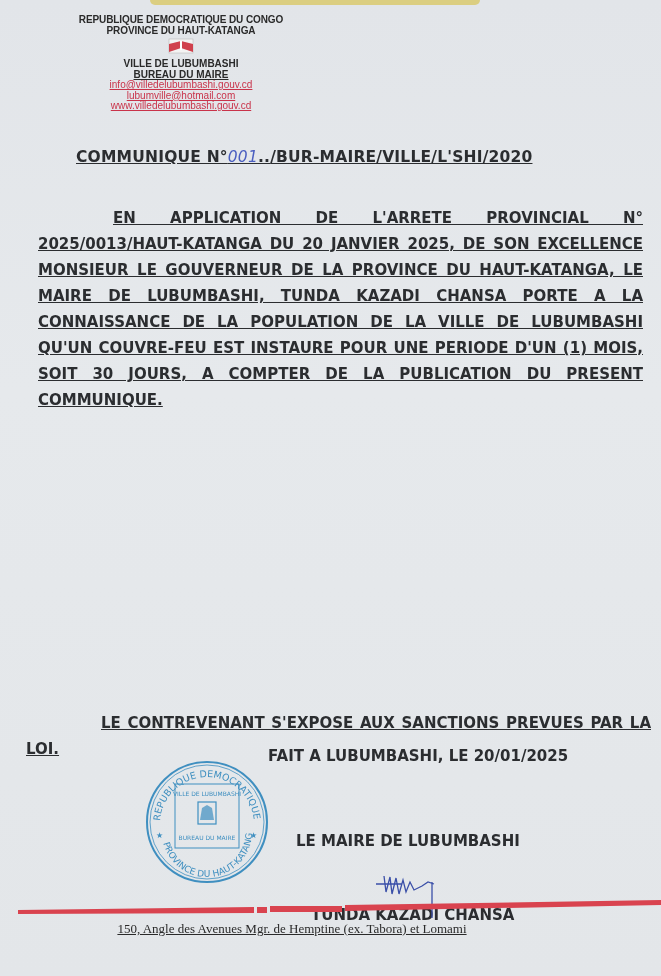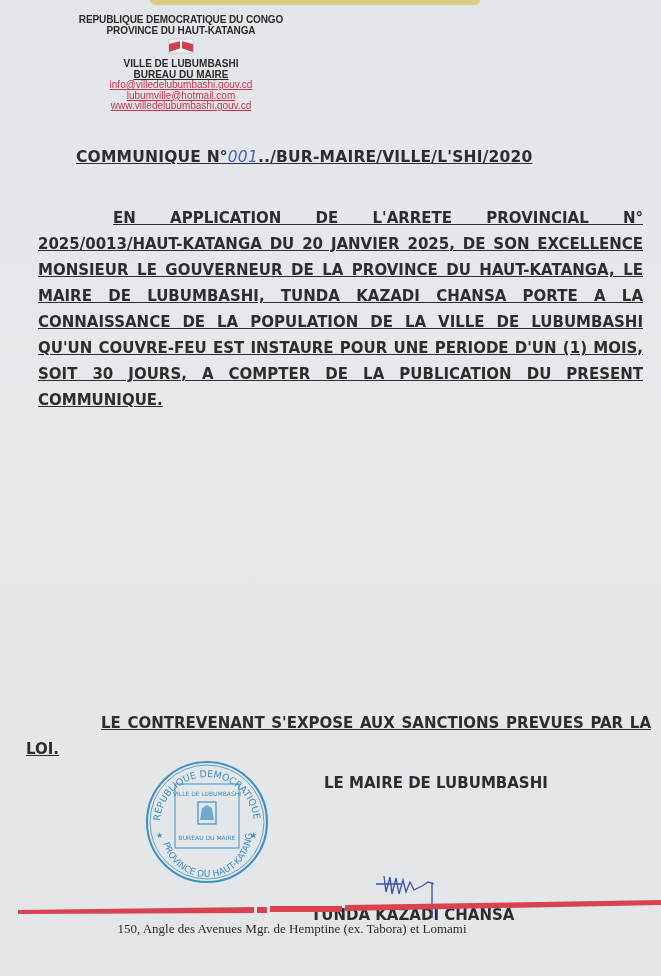--- a/index.html
+++ b/index.html
@@ -49,30 +49,30 @@
     .p4 { top: 710px; text-indent: 75px; left: 26px; width: 625px; }
 
     .stamp {
       position: absolute; left: 142px; top: 752px; width: 130px; height: 136px;
     }
     .closing {
       position: absolute; font-family: "DejaVu Sans", sans-serif; font-weight: bold;
       font-size: 15px; color: #2b2d30; white-space: nowrap;
     }
     .c-place { left: 268px; top: 747px; }
-    .c-role { left: 296px; top: 774px; margin-left: 28px; }
+    .c-role { left: 296px; top: 832px; }
     .c-name { left: 311px; top: 906px; }
     .signature { position: absolute; left: 372px; top: 872px; width: 90px; height: 50px; }
 
     .footer-rule {
       position: absolute; left: 18px; top: 898px; width: 643px; height: 16px;
     }
     .footer-address {
       position: absolute; left: 0; width: 584px; top: 921px; text-align: center;
-      font-family: "Liberation Serif", serif; font-size: 13px; color: #2a2a2a;
+      font-family: "Liberation Serif", serif; font-size: 13px; color: #2a2a2a; text-decoration: underline;
     }
   </style>
 </head>
 <body>
 
 <div class="page">
   <div class="top-band"></div>
 
   <div class="letterhead">
     <div class="lh-line">REPUBLIQUE DEMOCRATIQUE DU CONGO</div>
@@ -113,20 +113,21 @@
       <text x="14" y="86" font-size="8" fill="#3f8fc0">★</text>
       <text x="108" y="86" font-size="8" fill="#3f8fc0">★</text>
       <rect x="33" y="32" width="64" height="64" fill="none" stroke="#3f8fc0" stroke-width="1"></rect>
       <text x="65" y="44" text-anchor="middle" font-family="DejaVu Sans, sans-serif" font-size="6" fill="#3f8fc0">VILLE DE LUBUMBASHI</text>
       <rect x="56" y="50" width="18" height="22" fill="none" stroke="#3f8fc0" stroke-width="1.2"></rect>
       <path d="M58 68 L60 56 L65 53 L70 56 L72 68 Z" fill="#3f8fc0" opacity="0.7"></path>
       <text x="65" y="88" text-anchor="middle" font-family="DejaVu Sans, sans-serif" font-size="6" fill="#3f8fc0">BUREAU DU MAIRE</text>
     </svg>
   </div>
 
+  <div class="closing c-place">FAIT A LUBUMBASHI, LE 20/01/2025</div>
   <div class="closing c-role">LE MAIRE DE LUBUMBASHI</div>
   <div class="closing c-name">TUNDA KAZADI CHANSA</div>
 
   <div class="signature">
     <svg width="90" height="50" viewBox="0 0 90 50">
       <path d="M4 12 L30 12 M12 4 L14 20 L18 5 L20 22 L24 6 L27 22 L31 8 L34 20 L38 10 L42 18 L50 14 L56 10 L62 12 M60 10 L60 46" fill="none" stroke="#3a4fa8" stroke-width="1.3"></path>
     </svg>
   </div>
 
   <div class="footer-rule">

